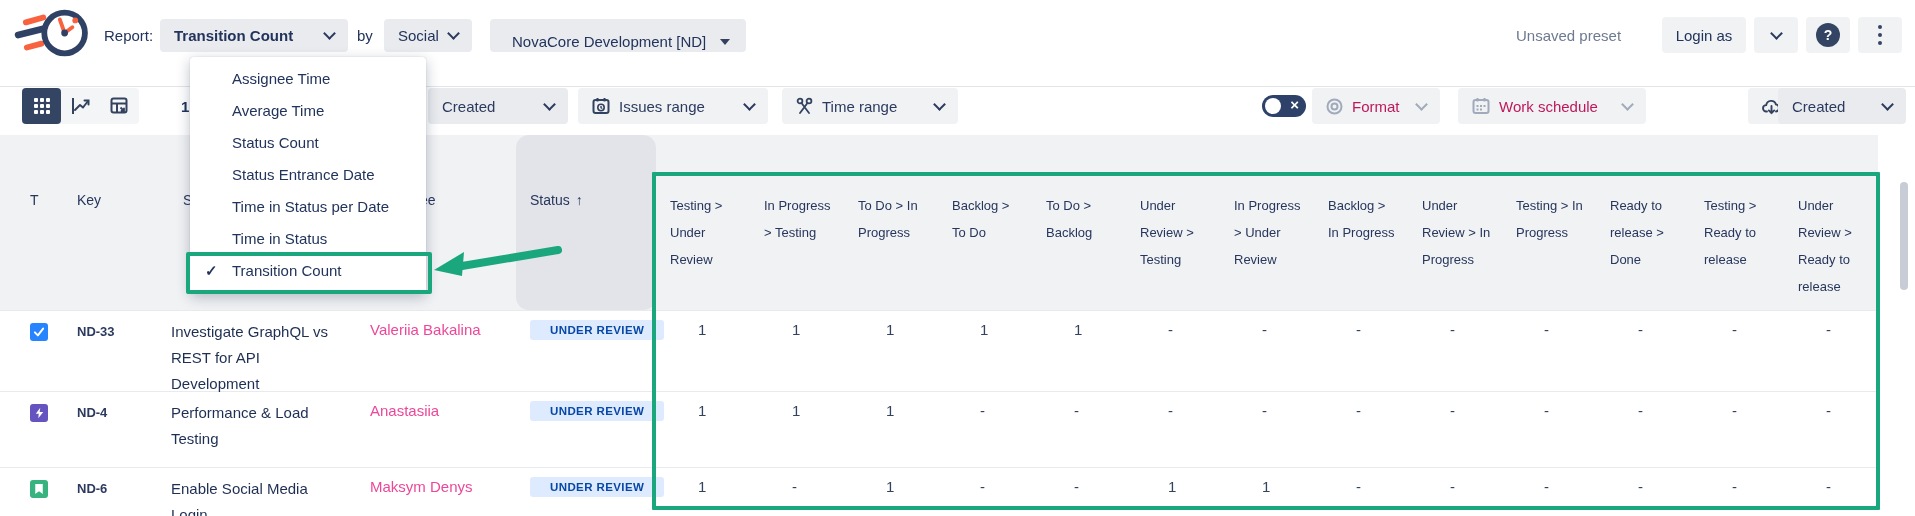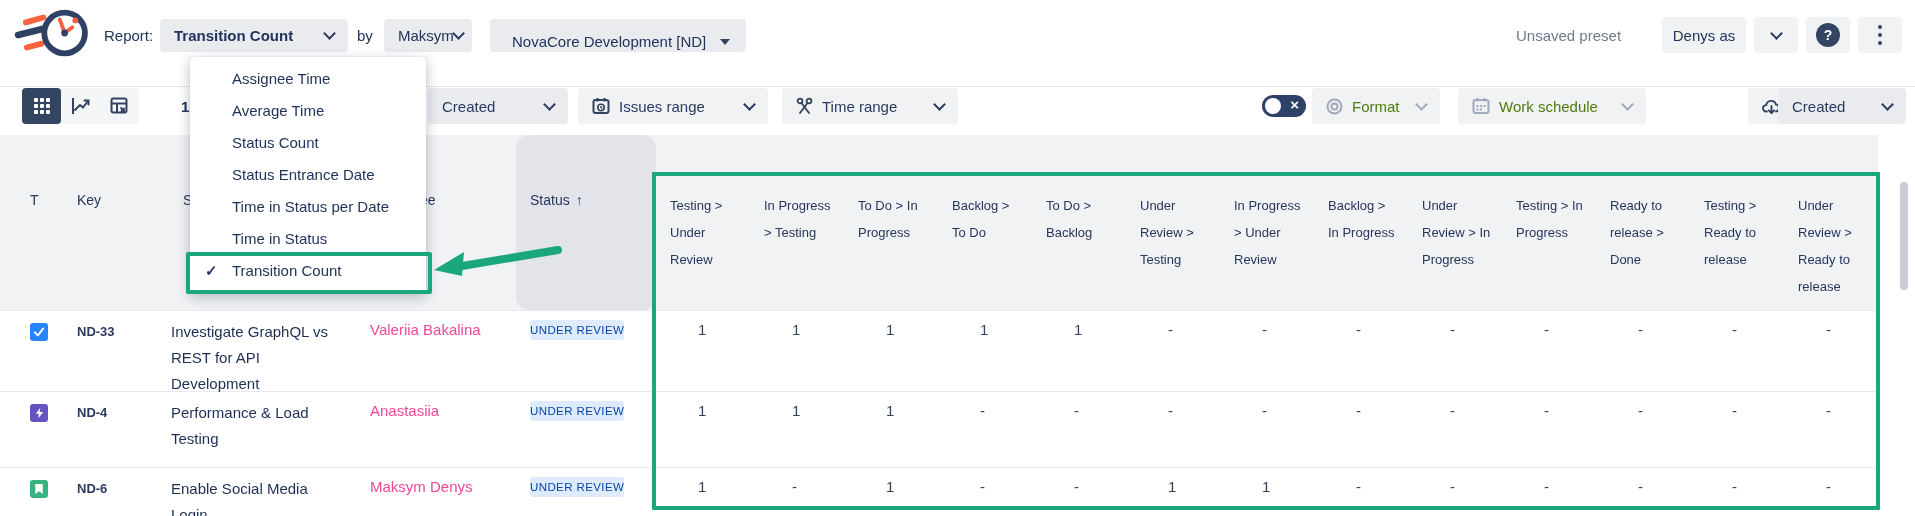--- a/index.html
+++ b/index.html
@@ -30,21 +30,21 @@
   #toolbar{position:absolute;left:0;top:87px;width:1915px;height:47px;background:#fff;}
   #view-switcher{position:absolute;left:22px;top:1px;display:flex;background:#F4F5F7;border-radius:4px;}
   .view-btn{width:39px;height:36px;border:none;background:transparent;border-radius:4px;
             display:flex;align-items:center;justify-content:center;cursor:pointer;}
   .view-btn.active{background:#344563;}
   #issue-count{position:absolute;left:181px;top:11px;font-size:15px;font-weight:600;color:#22345C;}
   .tool-btn{position:absolute;top:1px;height:36px;border:none;border-radius:4px;background:#F1F2F4;
             display:flex;align-items:center;font-size:15px;font-weight:500;color:#2B3A5E;
             cursor:pointer;font-family:inherit;box-sizing:border-box;padding:0 14px;gap:9px;}
   .tool-btn .lbl{flex:1;text-align:left;}
-  .tool-btn.disabled{color:#4d7c0f;cursor:default;}
+  .tool-btn.disabled{color:#be185d;cursor:default;}
   .tool-sel{background:#E9EBEE;}
   #toggle{position:absolute;left:1262px;top:8px;width:44px;height:22px;border-radius:11px;
           background:#2E4269;cursor:pointer;}
   #toggle .knob{position:absolute;left:3px;top:3px;width:16px;height:16px;border-radius:50%;background:#fff;}
   #toggle .x{position:absolute;right:7px;top:1px;color:#fff;font-size:15px;font-weight:700;}
   
   #table{position:absolute;left:0;top:135px;width:1915px;height:381px;overflow:hidden;}
   #thead{display:flex;width:1878px;height:175px;background:#F1F2F4;box-sizing:border-box;}
   .th{box-sizing:border-box;padding-top:57px;font-size:14px;font-weight:500;color:#27365C;flex:none;}
   .th.sorted{background:#E2E4E9;border-radius:13px;}
@@ -53,22 +53,22 @@
   .fc0{padding-left:30px;} .fc1{padding-left:12px;} .fc2{padding-left:33px;}
   .fc3{padding-left:18px;} .fc4{padding-left:14px;}
   .tr{display:flex;width:1878px;background:#fff;border-top:1px solid #E8EAEE;box-sizing:border-box;}
   .td{box-sizing:border-box;flex:none;}
   .td.type{width:65px;padding:12px 0 0 30px;}
   .td.key{width:85px;padding:13px 0 0 12px;font-size:13px;font-weight:700;color:#2B3A5E;}
   .td.summary{width:210px;padding:8px 26px 0 21px;font-size:15px;line-height:26px;color:#1E2F53;}
   .td.assignee{width:156px;padding:10px 0 0 10px;font-size:15px;color:#ec4899;cursor:pointer;}
   .td.status{width:140px;padding:9px 0 0 14px;}
   .td.val{width:94px;padding:10px 0 0 42px;font-size:15px;color:#33435F;}
-  .badge{display:inline-block;background:#DEEBFF;color:#0747A6;font-size:11.5px;font-weight:400;
-         letter-spacing:.4px;padding:4px 0;border-radius:3px;white-space:nowrap;}
+  .badge{display:inline-block;background:#DEEBFF;color:#0747A6;font-size:11.5px;font-weight:700;
+         letter-spacing:.4px;padding:4px 20px;border-radius:3px;white-space:nowrap;}
   .cb{display:inline-flex;width:18px;height:18px;background:#2684FF;border-radius:3px;
       align-items:center;justify-content:center;cursor:pointer;}
   .itype{display:inline-flex;width:18px;height:18px;border-radius:3px;align-items:center;justify-content:center;}
   .itype.epic{background:#6554C0;} .itype.story{background:#36B37E;}
   #scrollbar{position:absolute;right:7px;top:182px;width:8px;height:108px;border-radius:4px;background:#C7CCD6;}
   
   #report-menu{position:absolute;left:190px;top:57px;width:236px;background:#fff;border-radius:3px;
                box-shadow:0 4px 14px rgba(9,30,66,.28), 0 0 1px rgba(9,30,66,.3);
                padding:6px 0;z-index:50;}
   .menu-item{position:relative;height:32px;line-height:32px;padding-left:42px;font-size:15px;
@@ -102,33 +102,33 @@
     <span class="tb-label" style="left:104px">Report:</span>
 
     <div class="select" style="left:160px;width:188px">
       <span class="lbl" style="font-weight:600">Transition Count</span>
       <span class="chev"></span>
     </div>
 
     <span class="tb-label" style="left:357px">by</span>
 
     <div class="select" style="left:384px;width:88px">
-      <span class="lbl">Maksym</span>
+      <span class="lbl">Social</span>
       <span class="chev"></span>
     </div>
 
     <div class="select" style="left:490px;width:256px;padding:12px 16px 0 22px">
       <span class="lbl">NovaCore Development [ND]</span>
       <span class="tri"></span>
     </div>
 
     <span id="preset-status">Unsaved preset</span>
 
     <button class="top-btn" style="left:1662px;width:84px">
-      <span>Denys as</span>
+      <span>Login as</span>
     </button>
     <button class="top-btn" style="left:1754px;width:44px">
       <span class="chev"></span>
     </button>
     <button class="top-btn" style="left:1806px;width:44px">
       <span id="help-circle">?</span>
     </button>
     <button class="top-btn" style="left:1858px;width:44px;flex-direction:column">
       <span class="kdot"></span>
       <span class="kdot"></span>

